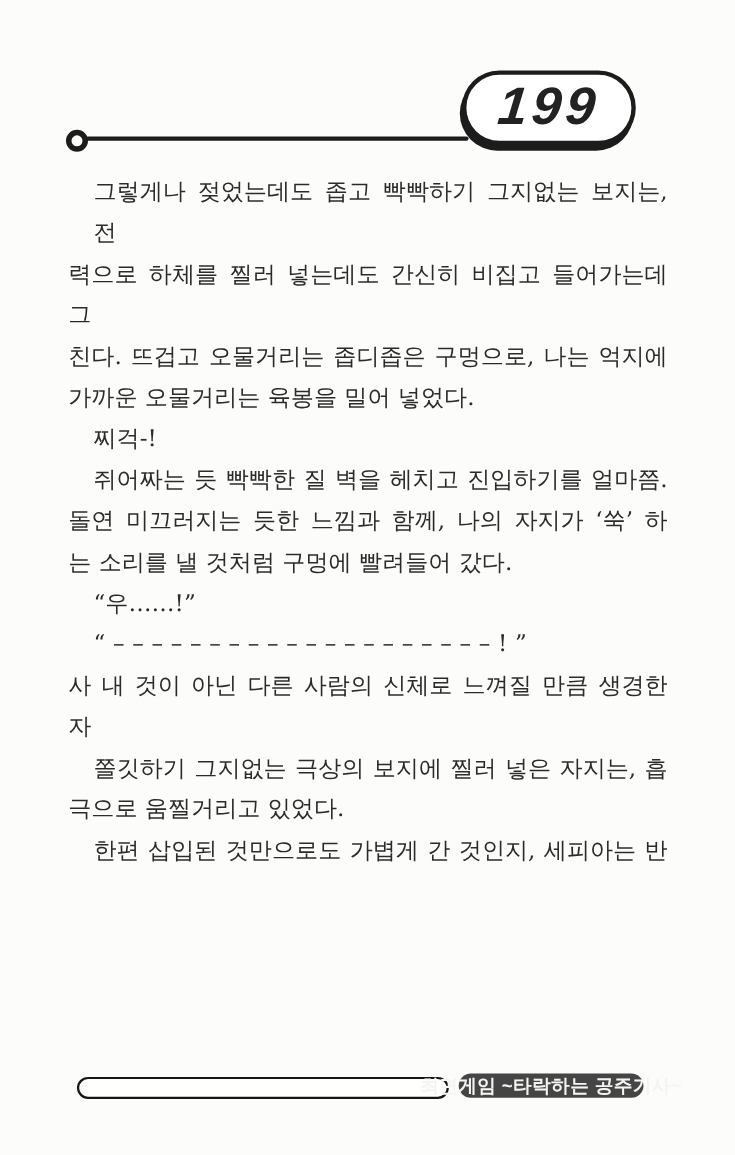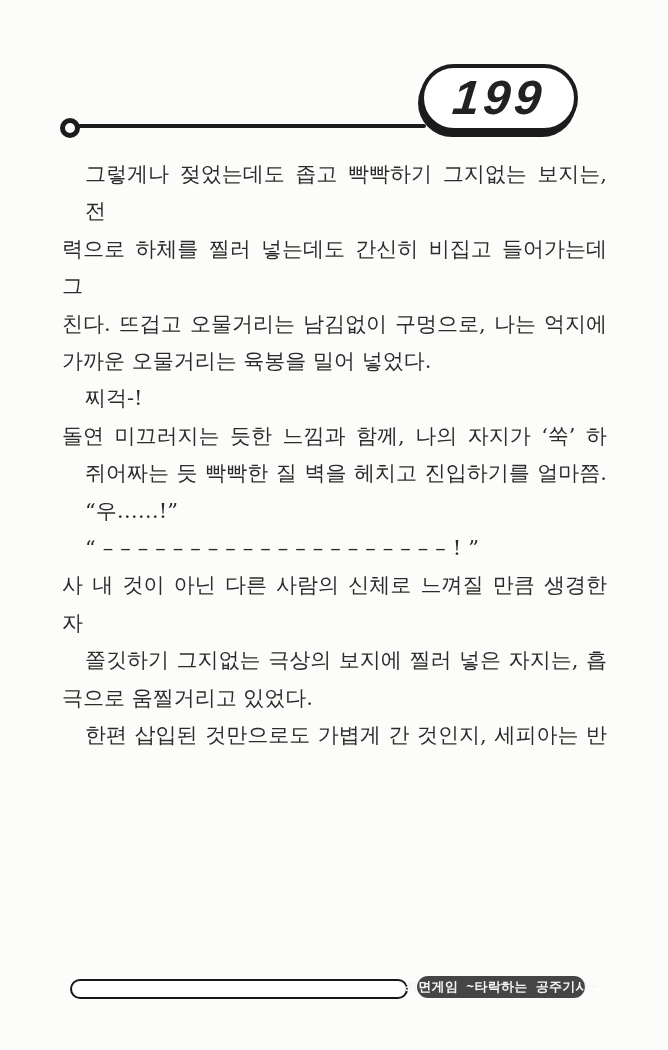--- a/index.html
+++ b/index.html
@@ -60,44 +60,45 @@
     width:338px;height:20px;
     background:#fff;border:2.5px solid #161616;border-radius:11px;
   }
   .series-badge{
     position:absolute;left:417px;top:976px;
     width:168px;height:22px;
     background:var(--badge-bg);border-radius:11px;
     display:flex;align-items:center;justify-content:center;
   }
   .series-badge span{
-    font-family:Liberation Mono, monospace;
-    font-size:13px;font-weight:bold;letter-spacing:0.3px;
+    font-family:Liberation Sans, sans-serif;
+    font-size:17px;font-weight:bold;letter-spacing:0.3px;
     color:#f4f4f2;white-space:nowrap;
   }
 </style>
 </head>
 <body>
 
 <div>
 
   <span class="header-ring"></span>
   <div class="header-rule"></div>
   <div class="page-badge">
     <span class="num">199</span>
   </div>
 
   <div class="text-block" id="text-block">
       <div class="line indent fill">그렇게나 젖었는데도 좁고 빡빡하기 그지없는 보지는, 전</div>
       <div class="line fill">력으로 하체를 찔러 넣는데도 간신히 비집고 들어가는데 그</div>
-      <div class="line fill">친다. 뜨겁고 오물거리는 남김없이 구멍으로, 나는 억지에</div>
+      <div class="line fill">친다. 뜨겁고 오물거리는 좁디좁은 구멍으로, 나는 억지에</div>
       <div class="line">가까운 오물거리는 육봉을 밀어 넣었다.</div>
       <div class="line indent">찌걱-!</div>
+      <div class="line indent fill">쥐어짜는 듯 빡빡한 질 벽을 헤치고 진입하기를 얼마쯤.</div>
       <div class="line fill">돌연 미끄러지는 듯한 느낌과 함께, 나의 자지가 ‘쑥’ 하</div>
-      <div class="line indent fill">쥐어짜는 듯 빡빡한 질 벽을 헤치고 진입하기를 얼마쯤.</div>
+      <div class="line">는 소리를 낼 것처럼 구멍에 빨려들어 갔다.</div>
       <div class="line indent">“우……!”</div>
       <div class="line indent dash">“––––––––––––––––––––!”</div>
       <div class="line fill">사 내 것이 아닌 다른 사람의 신체로 느껴질 만큼 생경한 자</div>
       <div class="line indent fill">쫄깃하기 그지없는 극상의 보지에 찔러 넣은 자지는, 흡</div>
       <div class="line">극으로 움찔거리고 있었다.</div>
       <div class="line indent fill">한편 삽입된 것만으로도 가볍게 간 것인지, 세피아는 반</div>
     </div>
 
   <div class="footer-bar"></div>
   <div class="series-badge">

